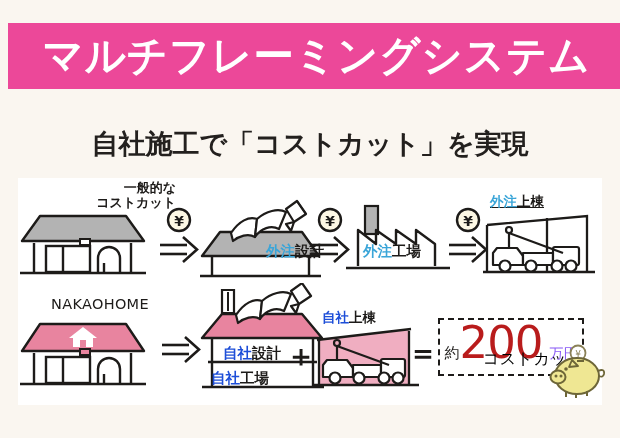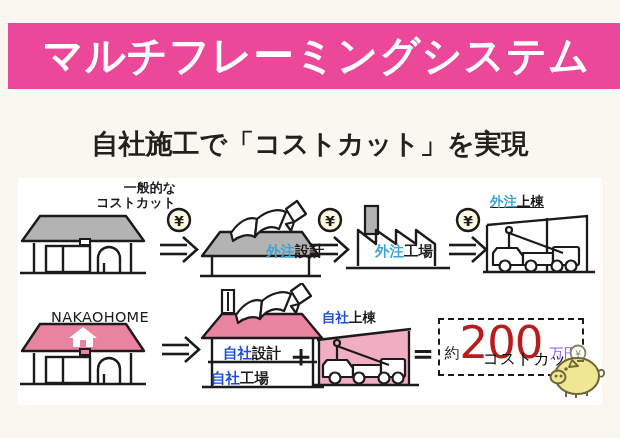--- a/index.html
+++ b/index.html
@@ -85,21 +85,20 @@
     font-size: 13px;
     font-weight: bold;
   }
   .lbl-nakao {
     left: 8px;
     top: 118px;
     width: 148px;
     text-align: center;
     font-size: 14.5px;
     letter-spacing: 0.3px;
-    margin-top: 13px;
   }
   .lbl-outsource-jouto {
     left: 472px;
     top: 16px;
     font-size: 13.5px;
     font-weight: bold;
     text-decoration: underline;
   }
   .lbl-self-jouto {
     left: 304px;
@@ -239,21 +238,21 @@
         <line x1="3" y1="48" x2="30" y2="48"></line>
         <polyline points="26,31 40,43.5 26,56"></polyline>
       </g>
     </svg>
 
     <svg class="abs" style="left:320px; top:22px;" width="120" height="78" viewBox="0 0 120 78">
       <rect x="27" y="6" width="13" height="28" fill="#b3b3b3" stroke="#1d1b19" stroke-width="2.2"></rect>
       <path d="M20 66 L20 30 L38 44 L38 30 L58 44 L58 30 L78 44 L78 30 L97 44 L97 66" fill="none" stroke="#1d1b19" stroke-width="2.4" stroke-linejoin="round"></path>
       <line x1="8" y1="68" x2="112" y2="68" stroke="#1d1b19" stroke-width="2.4"></line>
     </svg>
-    <div class="shape-label" style="left:357px; top:66px;">
+    <div class="shape-label" style="left:345px; top:66px;">
       <span class="blue">外注</span><span class="dark">工場</span>
     </div>
 
     <svg class="abs" style="left:428px; top:28px;" width="44" height="62" viewBox="0 0 44 62">
       <circle cx="22" cy="14" r="11" fill="#fdf8e4" stroke="#1d1b19" stroke-width="2.4"></circle>
       <text x="22" y="19.5" font-size="14" font-family="DejaVu Sans, sans-serif" font-weight="bold" fill="#1d1b19" text-anchor="middle">¥</text>
       <g fill="none" stroke="#1d1b19" stroke-width="2.6">
         <line x1="3" y1="39" x2="30" y2="39"></line>
         <line x1="3" y1="48" x2="30" y2="48"></line>
         <polyline points="26,31 40,43.5 26,56"></polyline>

